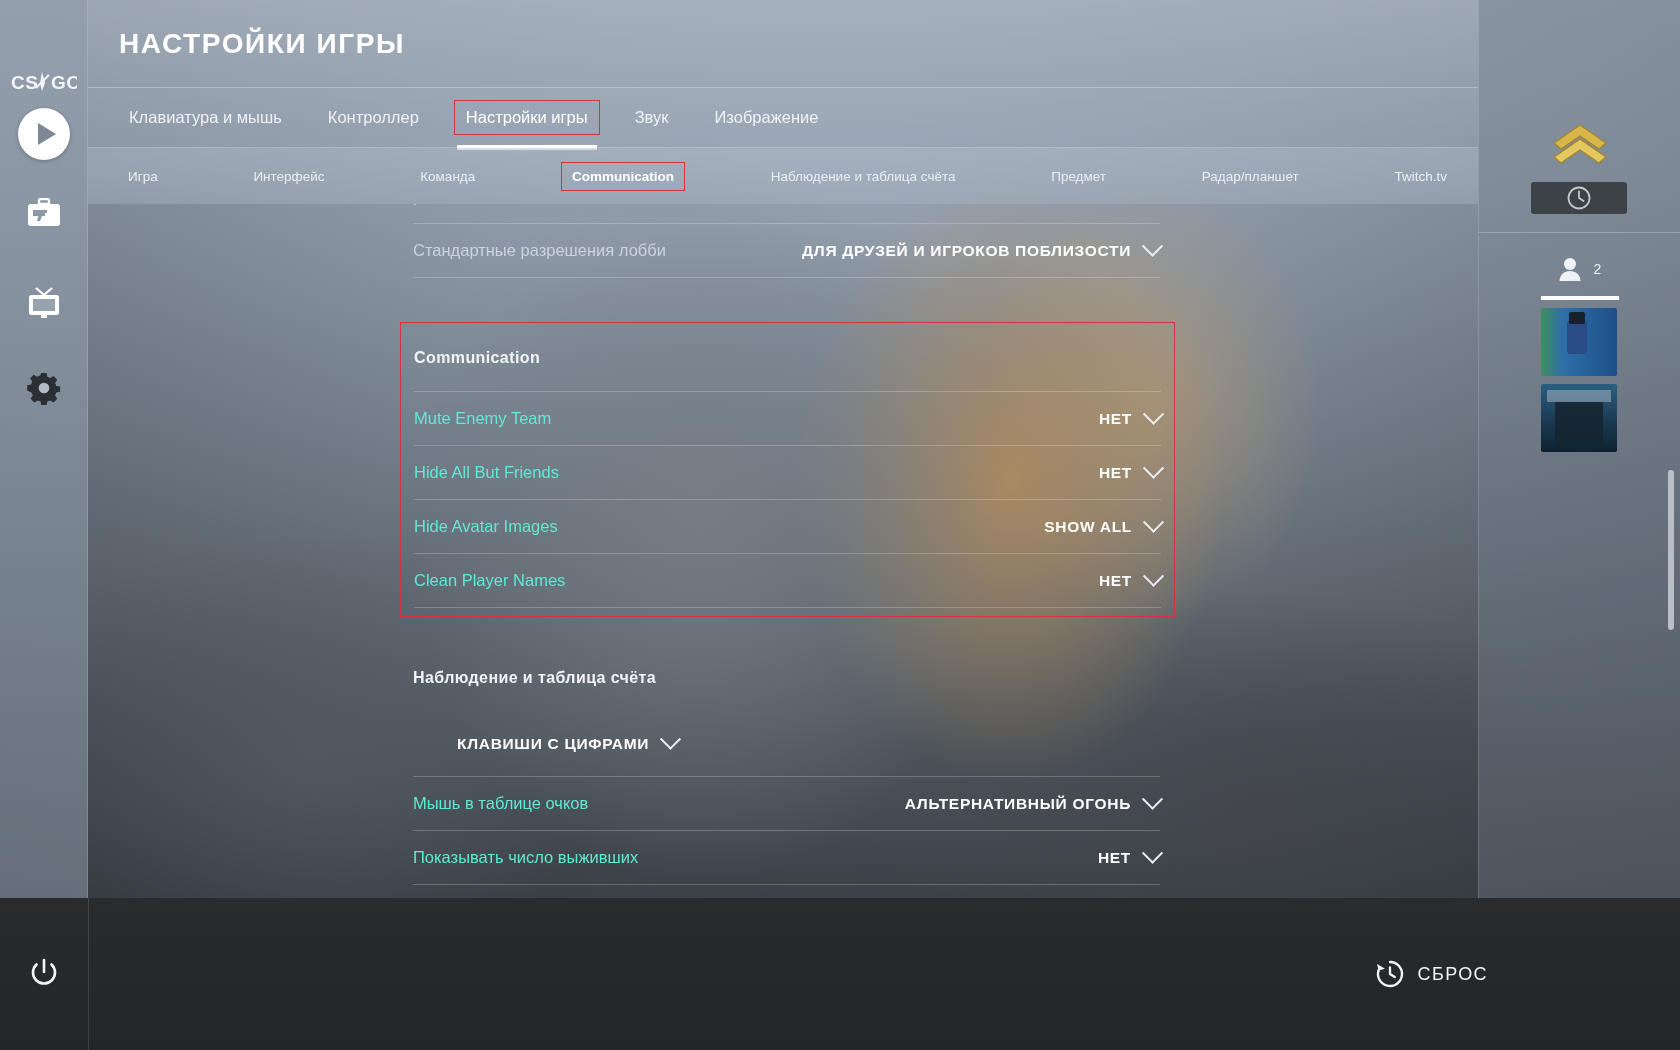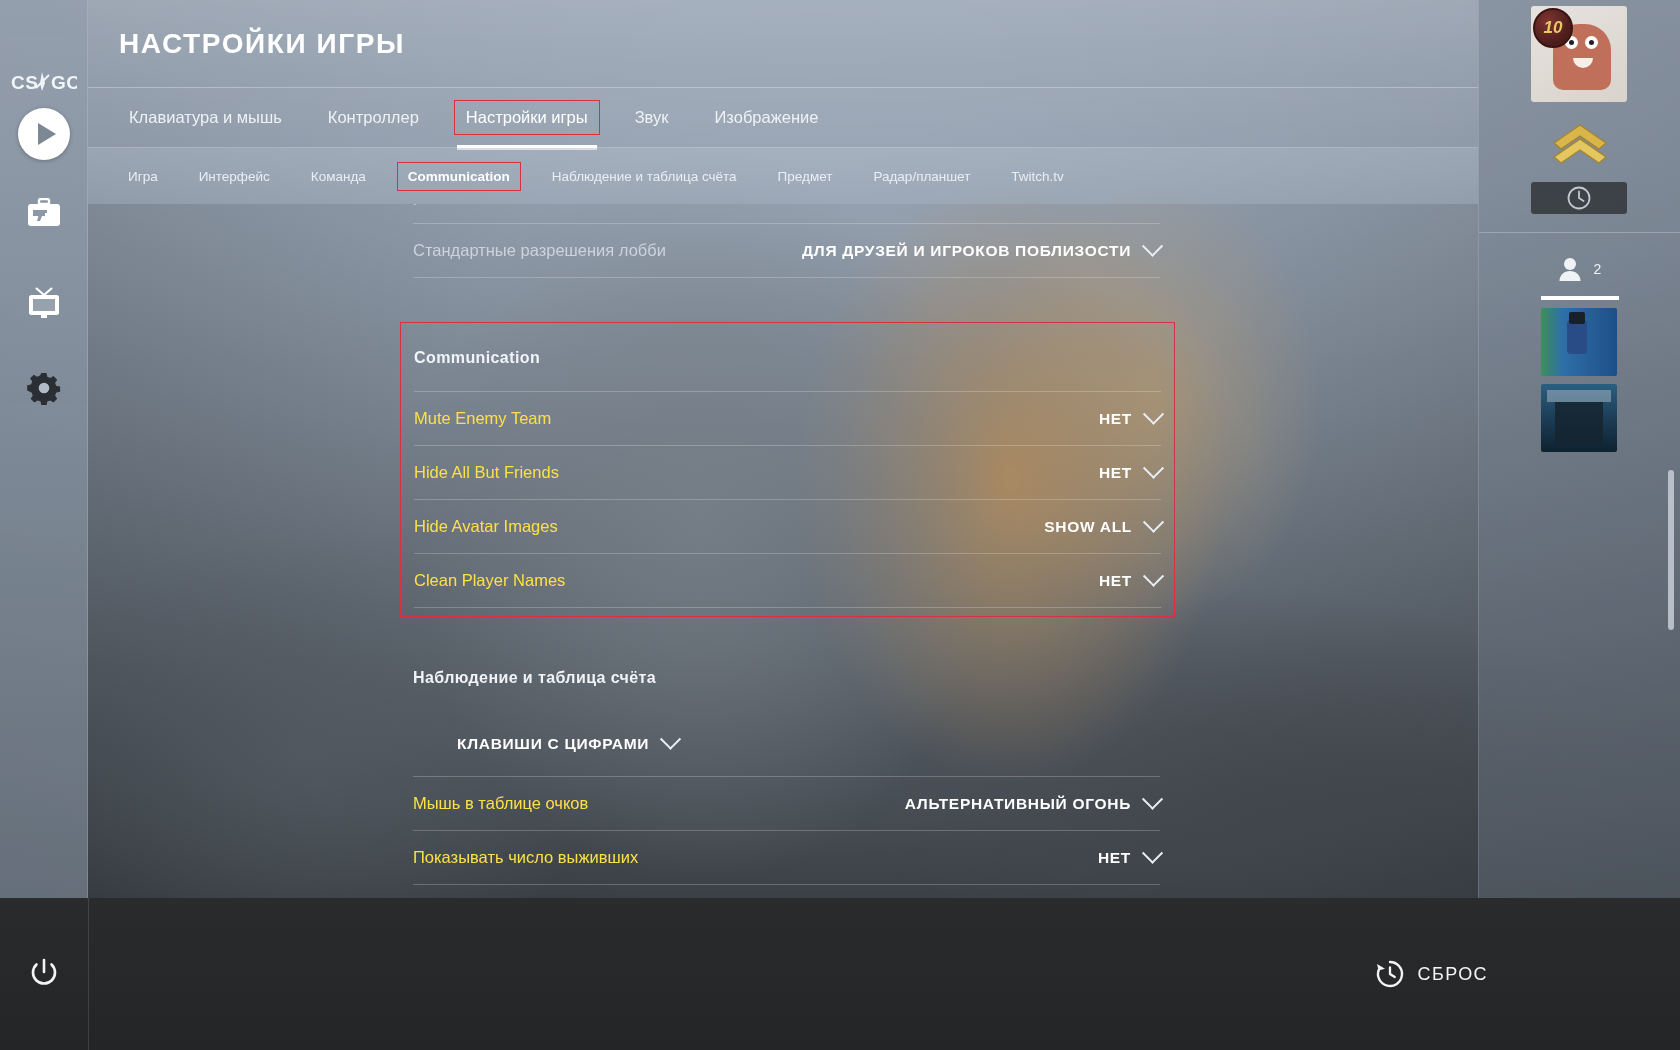--- a/index.html
+++ b/index.html
@@ -87,21 +87,21 @@
   .tab1.sel::after {
     content:""; position:absolute; left:2px; right:2px; bottom:-16px;
     height:5px; background:#ffffff;
   }
   .tab1.hl { border:1.6px solid #d6323f; }
 
   
   #tabs2 {
     position:absolute; left:88px; top:148px; right:202px; height:56px;
     background:linear-gradient(180deg, rgba(178,189,203,.50) 0%, rgba(166,178,193,.46) 100%);
-    display:flex; align-items:center; padding-left:30px; z-index:5;
+    display:flex; align-items:center; padding-left:30px; z-index:5;justify-content:space-between;
   }
   .tab2 {
     position:relative; color:#e9eef4; font-size:13.5px; padding:6px 10px;
     margin-right:21px; cursor:pointer; white-space:nowrap;
   }
   .tab2.sel { color:#ffffff; font-weight:600; }
   .tab2.hl { border:1.6px solid #d6323f; }
 
   
   #content {
@@ -110,21 +110,21 @@
   }
   #contentinner { position:absolute; left:0; top:-34px; width:100%; }
 
   .srow {
     position:relative; width:747px; margin-left:325px;
     display:flex; align-items:center; justify-content:space-between;
     height:54px; border-bottom:1px solid rgba(255,255,255,.22);
   }
   .srow.nb { border-bottom:none; }
   .srow.tall { height:66px; }
-  .slabel { color:#fde047; font-size:16.5px; line-height:1.35; }
+  .slabel { color:#5eead4; font-size:16.5px; line-height:1.35; }
   .slabel.dim { color:#cbd4dd; }
   .sval { display:flex; align-items:center; gap:14px; cursor:pointer; }
   .svaltext {
     color:#ffffff; font-size:15.5px; font-weight:600; letter-spacing:.7px;
     text-transform:uppercase; white-space:nowrap;margin-left:44px;
   }
   .chev {
     width:15px; height:15px; border-right:2.2px solid #e9eef4;
     border-bottom:2.2px solid #e9eef4; transform:rotate(45deg) translate(-3px,-3px);
     flex:none;
@@ -400,31 +400,20 @@
 
   </div>
 </div>
 
 <div id="scrolltrack">
   <div id="scrollthumb"></div>
 </div>
 
 <div id="rightrail">
 
-  <div id="avatarbox">
-    <div class="avface"></div>
-    <div class="aveye l">
-        <i></i>
-      </div>
-    <div class="aveye r">
-        <i></i>
-      </div>
-    <div class="avmouth"></div>
-    <div id="levelbadge">10</div>
-  </div>
 
   <div id="rankchevrons">
     <svg width="62" height="42" viewBox="0 0 62 42">
       <path d="M5 20 L31 2 L57 20 L50 26 L31 13 L12 26 Z" fill="#d9b64a" stroke="#a4842c" stroke-width="1.3"></path>
       <path d="M5 34 L31 16 L57 34 L50 40 L31 27 L12 40 Z" fill="#e4c75f" stroke="#a4842c" stroke-width="1.3"></path>
     </svg>
   </div>
 
   <div id="clockpill">
     <svg width="26" height="26" viewBox="0 0 26 26">

